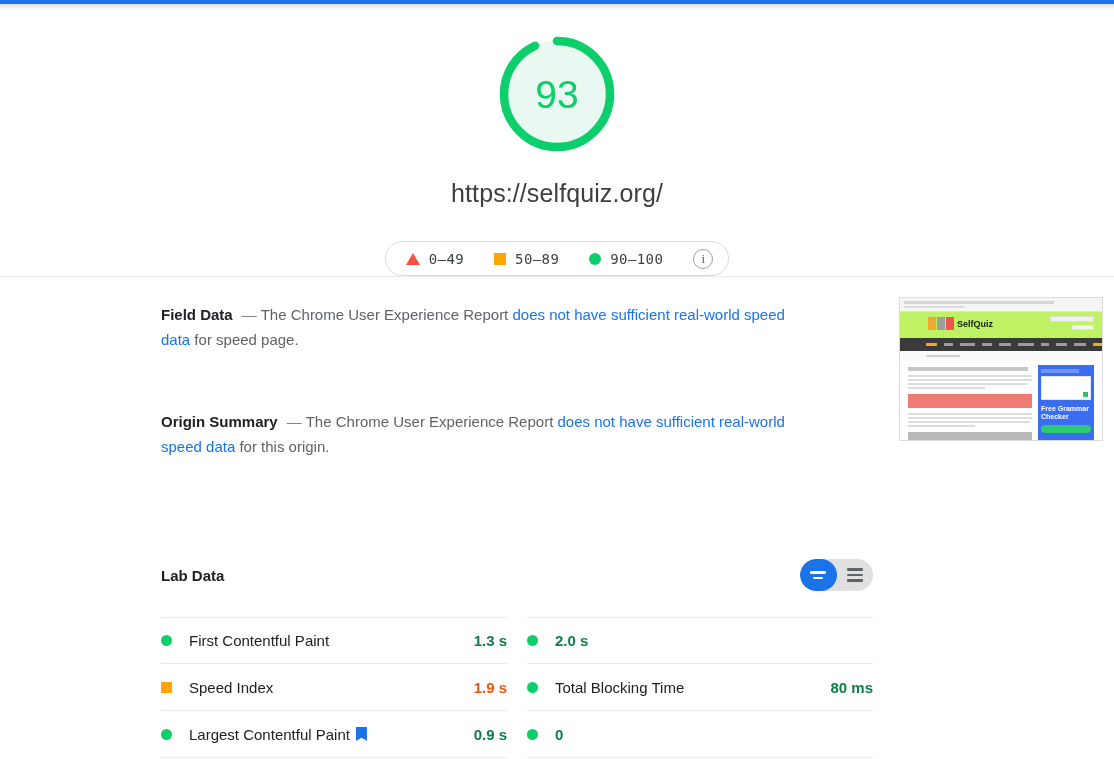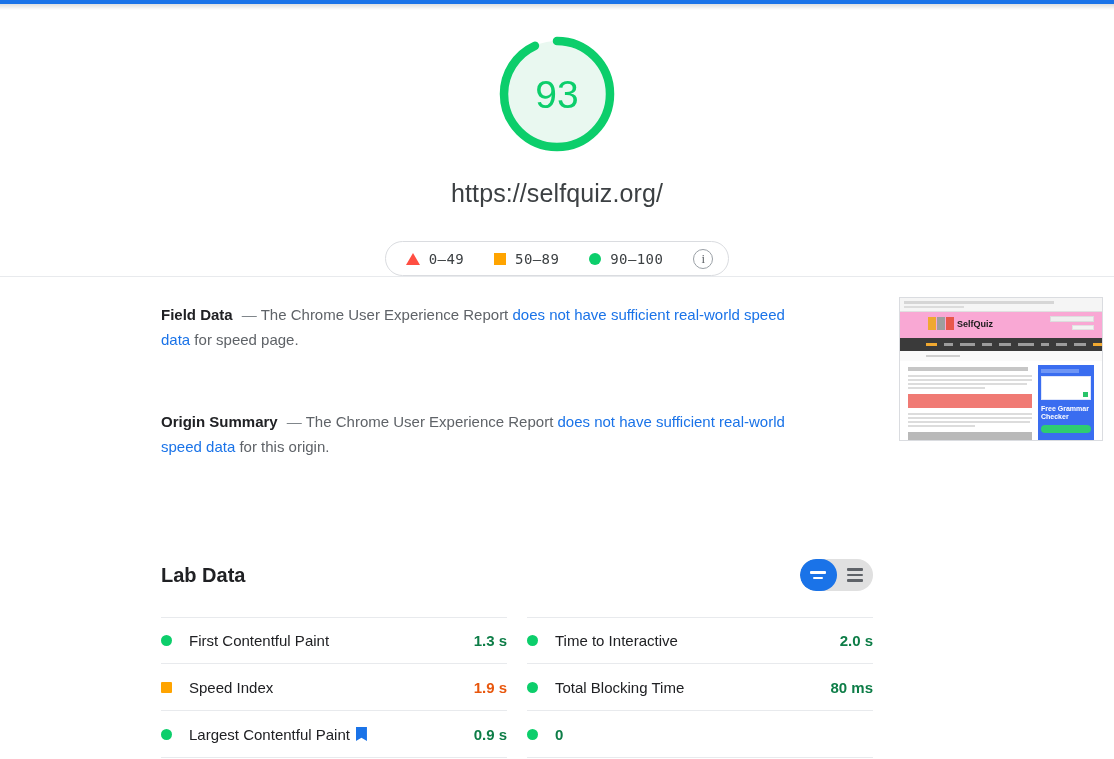--- a/index.html
+++ b/index.html
@@ -120,21 +120,21 @@
     position: absolute;
     right: 11px; top: 21px;
     width: 204px; height: 144px;
     border: 1px solid #dadce0;
     background: #fff;
     overflow: hidden;
   }
   .th-browserbar { height: 14px; background:#f5f5f5; border-bottom:1px solid #e0e0e0; position:relative;}
   .th-browserbar::before{content:"";position:absolute;left:4px;top:3px;width:150px;height:3px;background:#d6d6d6;}
   .th-browserbar::after{content:"";position:absolute;left:4px;top:8px;width:60px;height:2px;background:#dcdcdc;}
-  .th-logorow { height: 26px; background:#f9a8d4; position:relative; }
+  .th-logorow { height: 26px; background:#bef264; position:relative; }
   .th-logo { position:absolute; left:28px; top:5px; display:flex; gap:1px; align-items:center;}
   .th-logo i { display:block; width:8px; height:13px; }
   .th-logo .c1{background:#f0a830;} .th-logo .c2{background:#9e9e9e;} .th-logo .c3{background:#e8574a;}
   .th-logotext{ font-size:9px; font-weight:bold; color:#1a1a1a; margin-left:2px; font-family:"Liberation Sans",sans-serif;}
   .th-srch{position:absolute; right:8px; top:4px; width:44px; height:6px; background:#efefef;border:1px solid #ddd;}
   .th-srch2{position:absolute; right:8px; top:13px; width:22px; height:5px; background:#f3f3f3;border:1px solid #e2e2e2;}
   .th-nav { height: 13px; background:#3a3a3a; position:relative; display:flex; align-items:center; padding-left:26px; gap:7px;}
   .th-nav i{display:block;height:3px;background:#9c9c9c;}
   .th-nav i.a{width:12px;background:#f0a830;} .th-nav i.b{width:10px;} .th-nav i.c{width:16px;}
   .th-nav i.d{width:11px;} .th-nav i.e{width:13px;} .th-nav i.f{width:18px;} .th-nav i.g{width:9px;}
@@ -154,21 +154,21 @@
   .th-ad-txt{color:#fff;font-size:7px;font-weight:bold;line-height:8px;margin-top:5px;font-family:"Liberation Sans",sans-serif;}
   .th-ad-btn{margin-top:4px;height:8px;background:#2ecc71;border-radius:4px;}
 
   
   .labhead {
     position: relative;
     padding-top: 100px;
     width: 712px;
     display: flex; align-items: center; justify-content: space-between;
   }
-  .labtitle { font-size: 20px; font-weight: bold; color: #202124; }
+  .labtitle { font-size: 15px; font-weight: bold; color: #202124; }
   .toggle {
     width: 73px; height: 32px; border-radius: 16px;
     background: #e0e0e0; display: flex; overflow: hidden;
   }
   .tgl {
     flex: 1; display: flex; align-items: center; justify-content: center;
     flex-direction: column; gap: 3px; cursor: pointer;
   }
   .tgl.active { background: #1a73e8; border-radius: 16px; }
   .tgl.active i { background: #fff; }
@@ -336,23 +336,20 @@
               <span>Largest Contentful Paint</span>
               <span class="cwv-flag"></span>
             </span>
           <span class="mval" style="color:#0d7d47">0.9 s</span>
         </div>
       </div>
 
       <div class="mcol">
         <div class="mrow top">
           <span class="dot" style="background:#0cce6b"></span>
-          <span class="mname">
-              <span>Time to Interactive</span>
-            </span>
           <span class="mval" style="color:#0d7d47">2.0 s</span>
         </div>
         <div class="mrow">
           <span class="dot" style="background:#0cce6b"></span>
           <span class="mname">
               <span>Total Blocking Time</span>
             </span>
           <span class="mval" style="color:#0d7d47">80 ms</span>
         </div>
         <div class="mrow">

